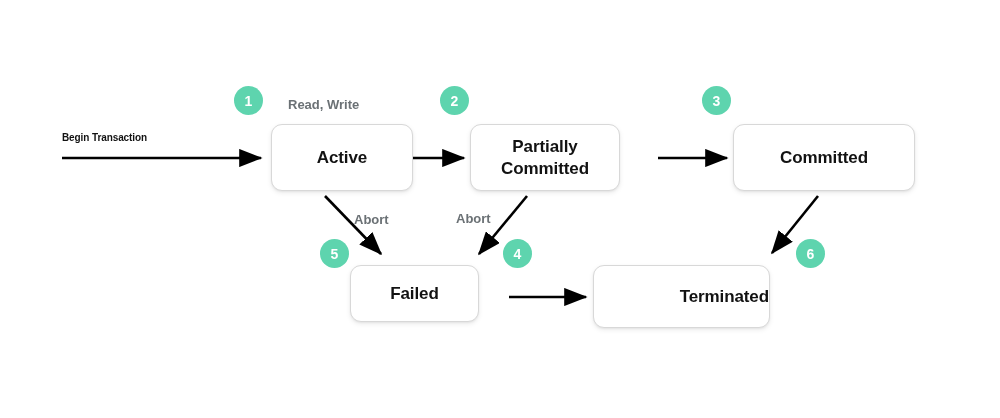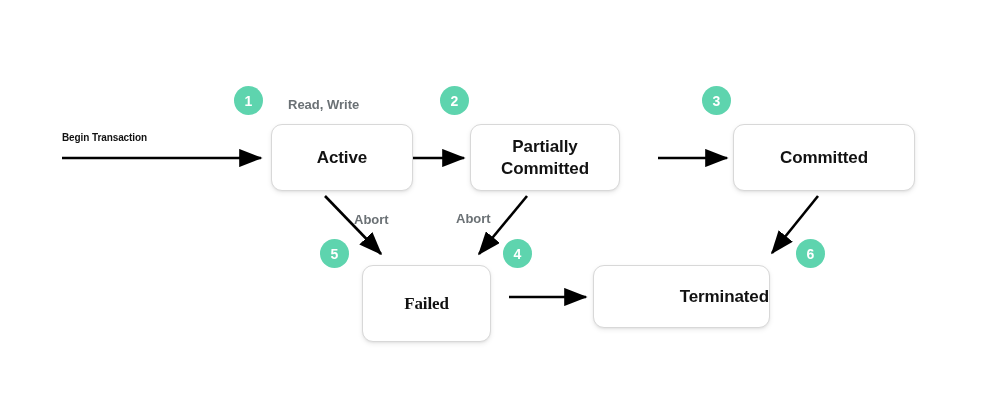--- a/index.html
+++ b/index.html
@@ -116,21 +116,21 @@
 
   <div class="node" style="left:470px; top:124px; width:150px; height:67px;">
     <span class="node-label">Partially
 Committed</span>
   </div>
 
   <div class="node" style="left:733px; top:124px; width:182px; height:67px;">
     <span class="node-label">Committed</span>
   </div>
 
-  <div class="node" style="left:362px; top:265px; width:129px; height:77px;font-family:Liberation Serif, serif;">
+  <div class="node" style="left:350px; top:265px; width:129px; height:57px;">
     <span class="node-label">Failed</span>
   </div>
 
   <div class="node" style="left:593px; top:265px; width:177px; height:63px;justify-content:flex-end;">
     <span class="node-label">Terminated</span>
   </div>
 
   <div class="badge" style="left:234px; top:86px; background:#5ed4ae;">
     <span>1</span>
   </div>

